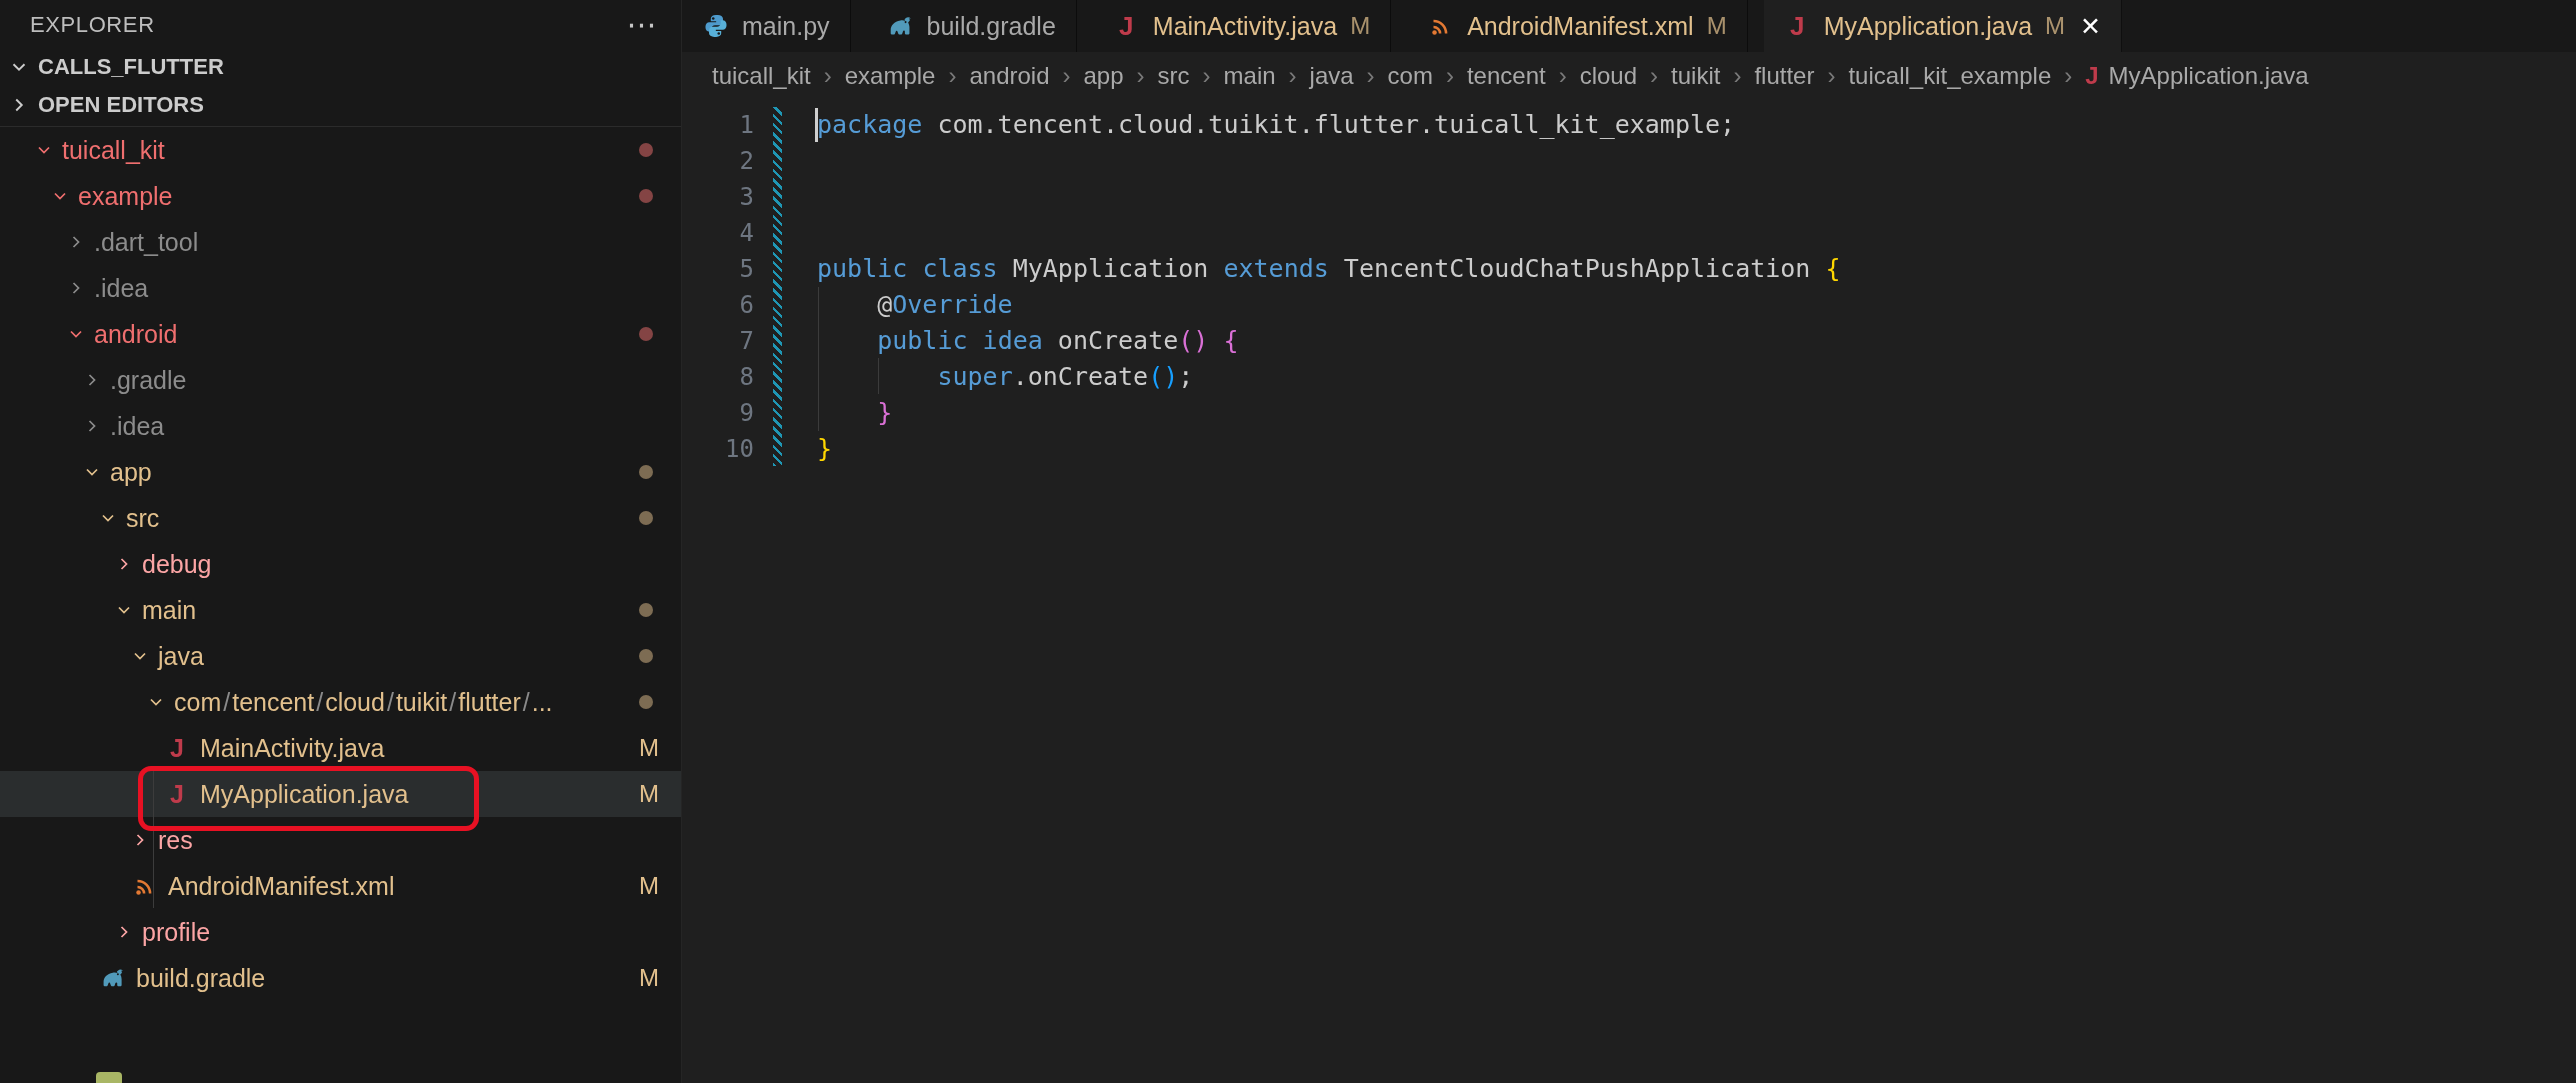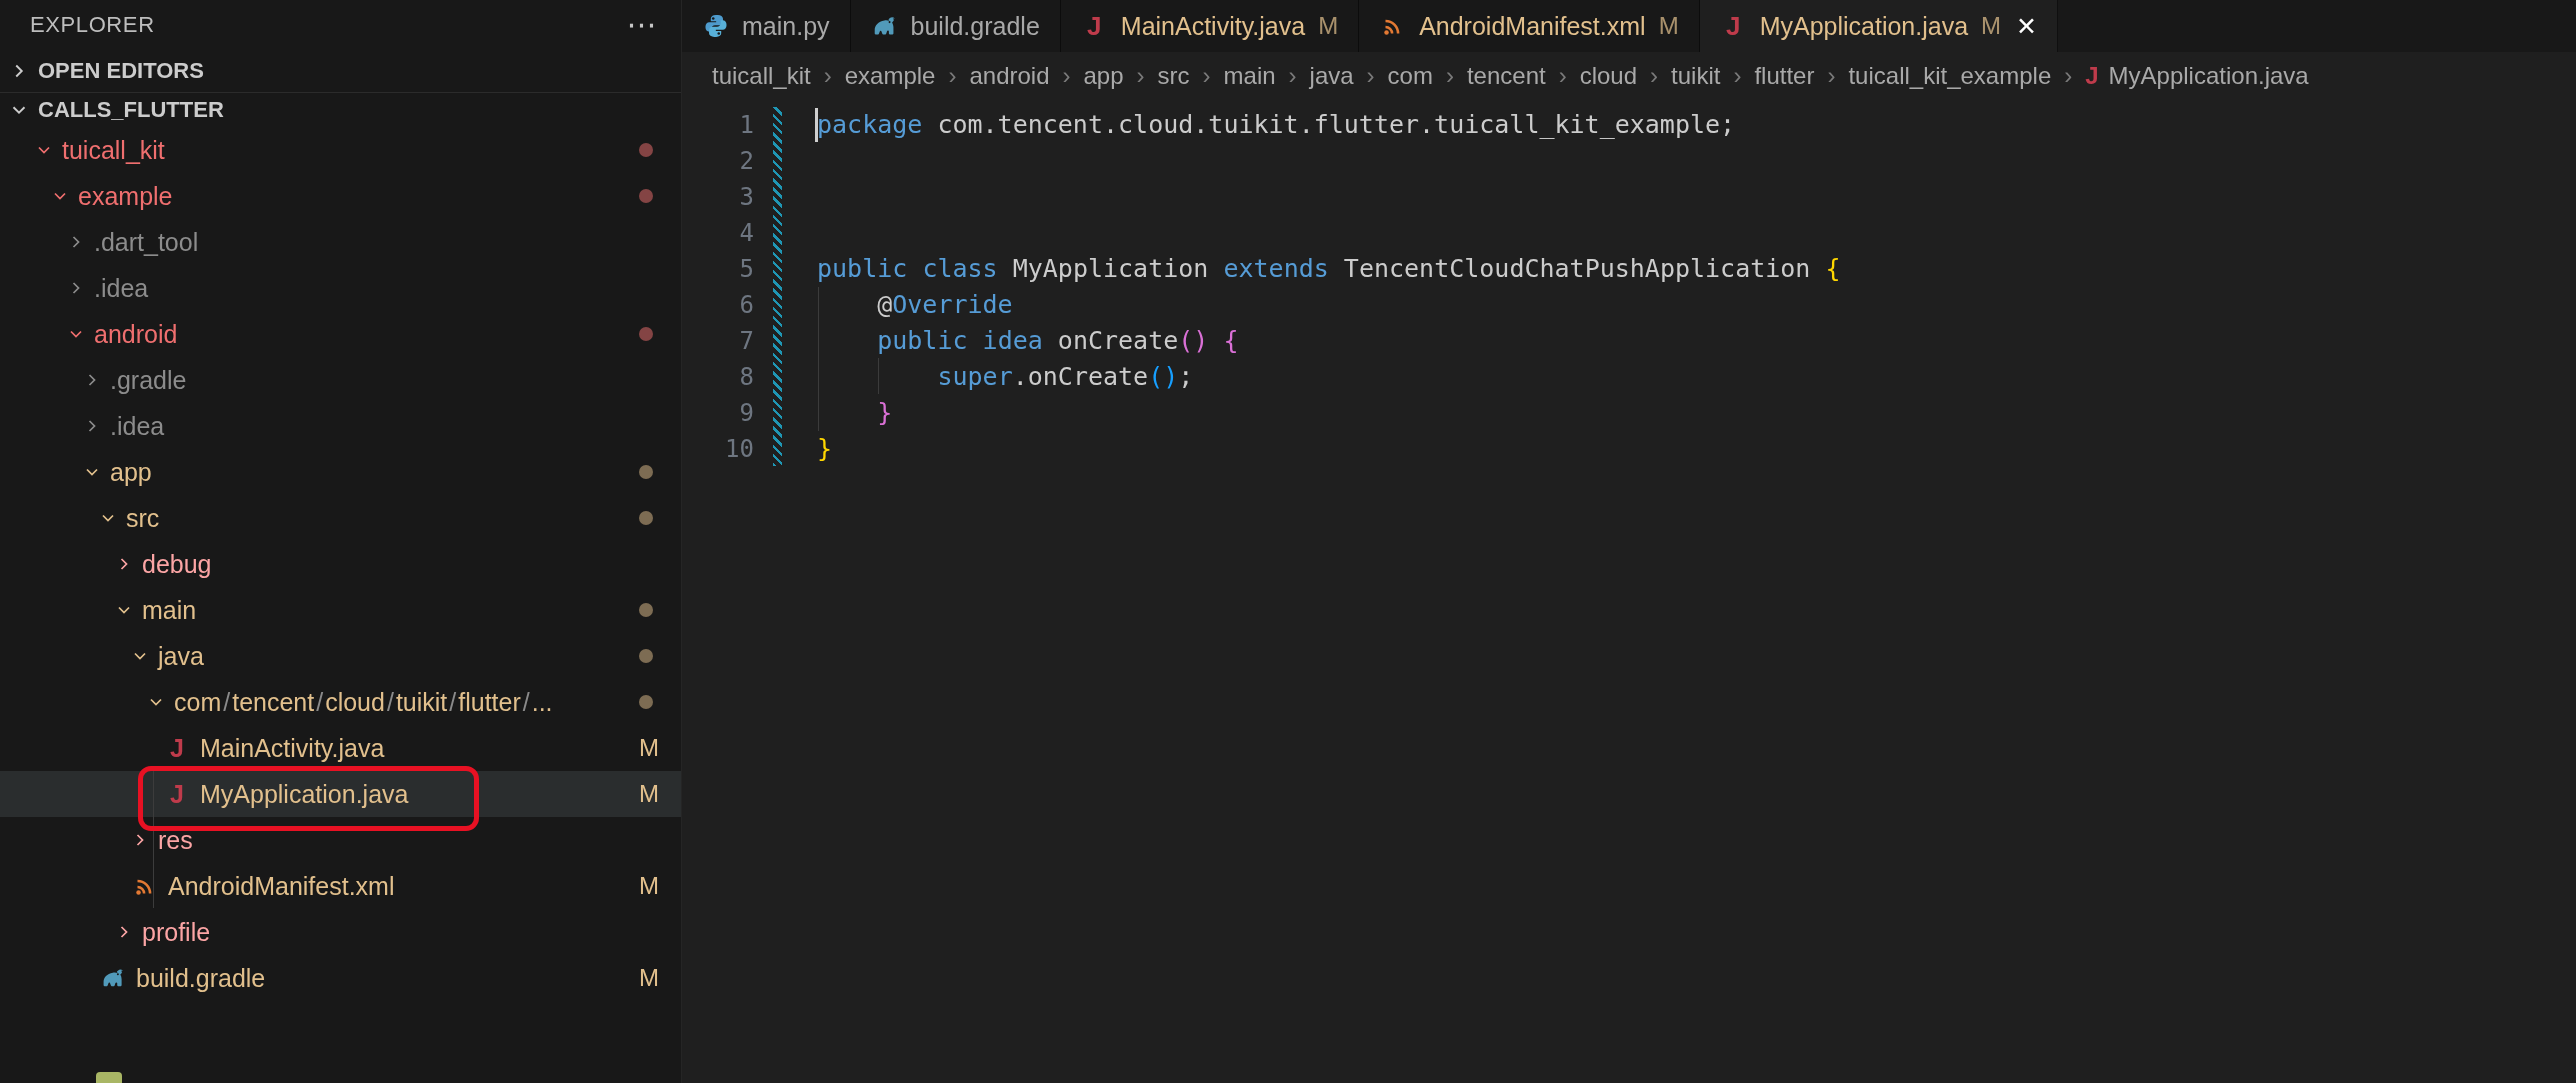--- a/index.html
+++ b/index.html
@@ -29,21 +29,21 @@
   .pathsep{color:#8a8a8a;padding:0 2px;}
   .badge{position:absolute;right:22px;line-height:46px;font-size:24px;color:var(--modified,#e2c08d);}
   .dot{position:absolute;right:28px;top:50%;transform:translateY(-50%);width:14px;height:14px;border-radius:50%;background:currentColor;opacity:.5;}
   .ann{position:absolute;left:138px;top:-5px;width:331px;height:55px;border:5px solid var(--annotation,#e81123);border-radius:13px;pointer-events:none;z-index:3;}
   .tree-guide{position:absolute;left:153px;width:1px;background:#3c3c3c;}
   .sliver{position:absolute;left:96px;top:1072px;width:26px;height:14px;border-radius:4px;background:var(--sliver,#a9b665);}
   .jglyph{color:var(--java-red,#bf3b4b);font-weight:700;font-style:normal;}
 
   
   #main{flex:1;display:flex;flex-direction:column;background:var(--editor-bg,#1f1f1f);min-width:0;}
-  #tabbar{height:52px;flex:none;background:var(--tab-bg,#181818);display:flex;align-items:stretch;}
+  #tabbar{height:52px;flex:none;background:var(--tab-bg,#181818);display:flex;align-items:stretch;gap:16px;}
   .tab{display:flex;align-items:center;gap:13px;padding:0 20px;font-size:25px;border-right:1px solid rgba(0,0,0,.5);cursor:pointer;white-space:nowrap;}
   .tab.active{background:var(--tab-active-bg,#1f1f1f);}
   .tab-icon{width:27px;height:27px;display:flex;align-items:center;justify-content:center;font-size:26px;}
   .tab .t-normal{color:#a9a9a9;} .tab .t-modified{color:var(--modified,#e2c08d);}
   .tab.active .t-modified{color:var(--modified,#e2c08d);}
   .tab-badge{color:rgba(226,192,141,.72);font-size:24px;}
   .tab-close{color:#ffffff;font-size:25px;padding-left:2px;cursor:pointer;}
   #tab-filler{flex:1;background:var(--tab-bg,#181818);}
 
   #breadcrumb{height:48px;flex:none;display:flex;align-items:center;padding-left:30px;gap:13px;font-size:24px;color:var(--breadcrumb-text,#a9a9a9);white-space:nowrap;overflow:hidden;}
@@ -65,36 +65,36 @@
 </head>
 <body>
 
 <div id="app">
 
   <aside id="sidebar">
     <div class="sb-header">
       <span>EXPLORER</span>
       <span class="sb-more">⋯</span>
     </div>
+    <div class="sb-sec ws">
+      <span class="tw">
+        <svg viewBox="0 0 16 16" width="22" height="22">
+            <path d="M4 6l4 4 4-4" fill="none" stroke="#cccccc" stroke-width="1.4"></path>
+          </svg>
+      </span>
+      <span>CALLS_FLUTTER</span>
+    </div>
     <div class="sb-sec oe">
       <span class="tw">
         <svg viewBox="0 0 16 16" width="22" height="22">
             <path d="M6 4l4 4-4 4" fill="none" stroke="#cccccc" stroke-width="1.4"></path>
           </svg>
       </span>
       <span>OPEN EDITORS</span>
     </div>
-    <div class="sb-sec ws">
-      <span class="tw">
-        <svg viewBox="0 0 16 16" width="22" height="22">
-            <path d="M4 6l4 4 4-4" fill="none" stroke="#cccccc" stroke-width="1.4"></path>
-          </svg>
-      </span>
-      <span>CALLS_FLUTTER</span>
-    </div>
     <div id="tree">
         <div class="row c-error" style="--lvl: 0;">
           <span class="twistie">
             <svg viewBox="0 0 16 16" width="20" height="20">
               <path d="M4 6l4 4 4-4" fill="none" stroke="currentColor" stroke-width="1.4"></path>
             </svg>
           </span>
           <span class="flabel">tuicall_kit</span>
           <span class="dot"></span>
         </div>

